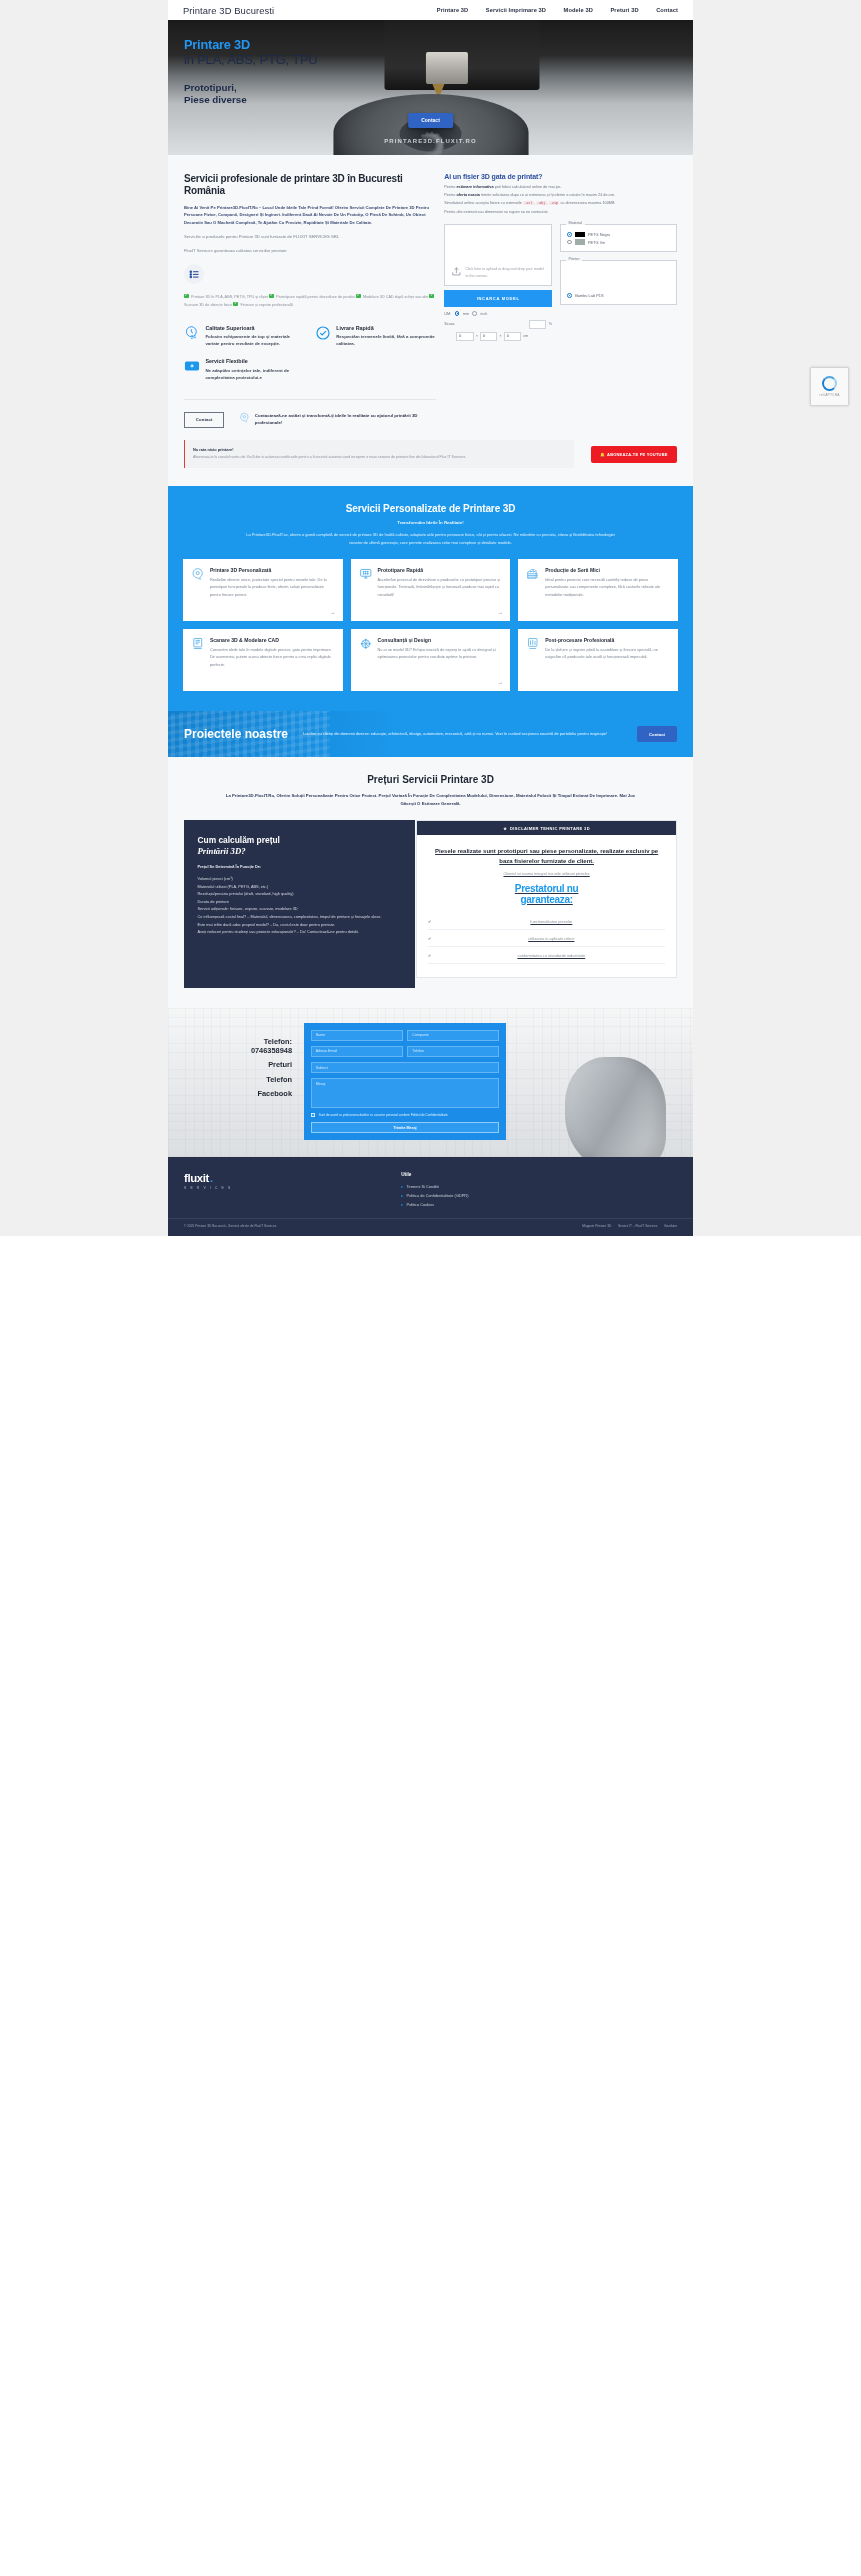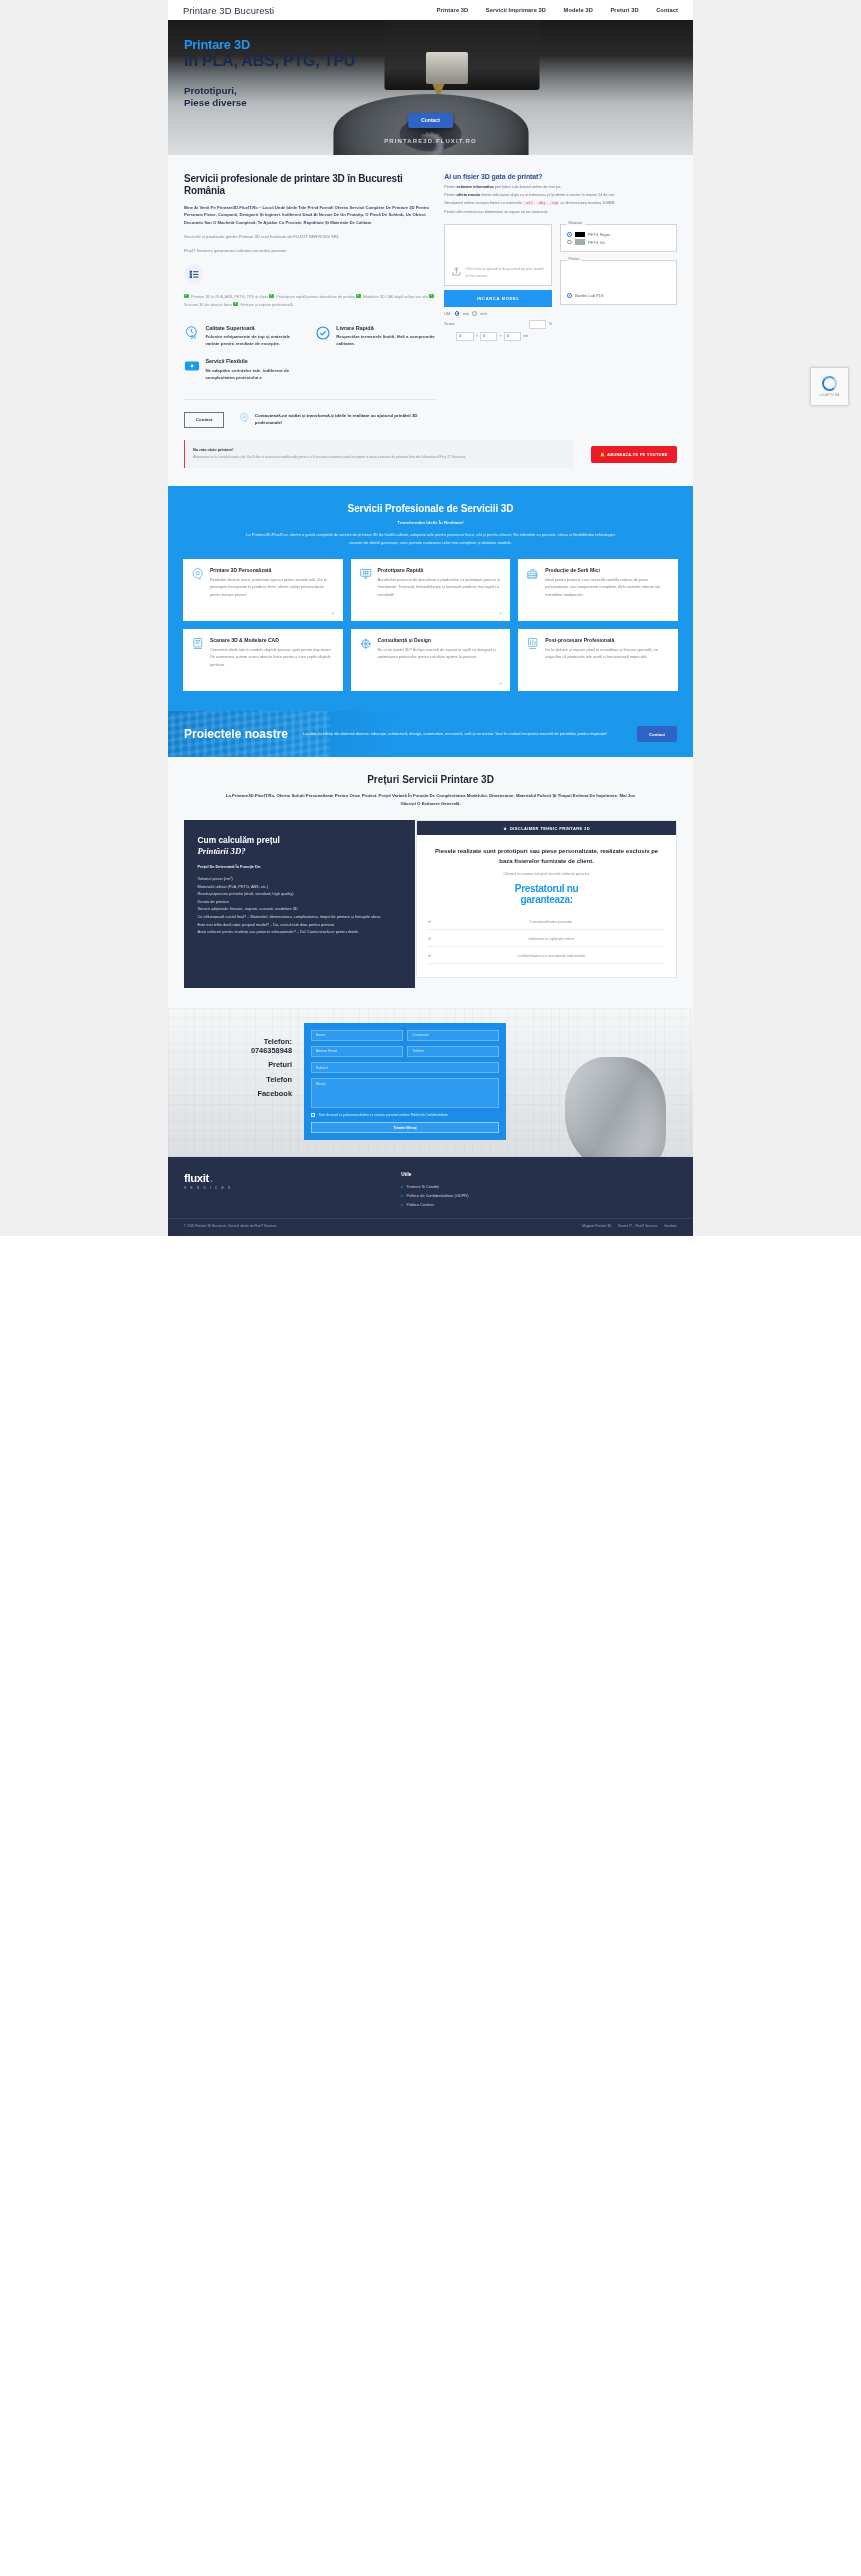--- a/index.html
+++ b/index.html
@@ -114,21 +114,21 @@
     margin:-50px 0 0 -8.7px;
     background: linear-gradient(180deg, rgba(120,126,132,.0) 38%, rgba(120,126,132,.55) 40%, rgba(120,126,132,.0) 46%);
   }
   .hero-copy {
     position: absolute; left: 16px; top: 17.5px; z-index: 5;
   }
   .hero-title-1 {
     font-size: 12.8px; font-weight: 800; color: #2196f3; letter-spacing: -0.2px; line-height: 1.05;
   }
   .hero-title-2 {
-    font-size: 16px; font-weight: 700; color: #1c2a4a; letter-spacing: -0.2px; margin-top: 0.7px;
+    font-size: 13px; font-weight: 400; color: #1c2a4a; letter-spacing: -0.2px; margin-top: 0.7px;
   }
   .hero-sub {
     margin-top: 15px; font-size: 9.8px; font-weight: 700; color: #1c2a4a; line-height: 1.25;
   }
   .hero-btn {
     position: absolute; left: 50%; transform: translateX(-50%);
     bottom: 27px; z-index: 6;
     background: #2f63c4; color: #fff; border: 0;
     padding: 4.7px 13.5px; border-radius: 2px;
     font-size: 5px; font-weight: 700; cursor: pointer;
@@ -297,21 +297,21 @@
   .proj-text { font-size: 4px; line-height: 2; color: #eaf5ff; position: relative; z-index:2; flex:1;}
   .btn-proj {
     background: #2f63c4; color: #fff; border: 0; padding: 5.4px 12px; border-radius: 2px;
     font-size: 4.3px; font-weight: 700; cursor: pointer; position: relative; z-index:2;
   }
 
   
   .sec-prices { background: #f7f8fa; padding: 17.5px 16px 20px; }
   .price-title { text-align: center; font-size: 10px; font-weight: 800; color: #1f2633; }
   .price-sub { margin: 6.7px auto 0; max-width: 417px; text-align: center; font-size: 4.3px; line-height: 1.85; color: #2c3a5e; font-weight: 600;}
-  .price-cols { margin-top: 12px; display: flex; gap: 1px; align-items: flex-start; }
+  .price-cols { margin-top: 12px; display: flex; gap: 1px; align-items: flex-start; text-decoration: underline; }
   .price-dark {
     width: 47%; background: #26304a; color: #fff; padding: 15px 13.5px 19px; min-height: 168px;
   }
   .price-dark h3 { font-size: 8.4px; font-weight: 800; line-height: 1.3; }
   .price-dark h3 em { display:block; font-family:"Liberation Serif", serif; font-style: italic; font-size: 8.7px; }
   .price-dark .lbl { margin-top: 6.7px; font-size: 3.9px; font-weight: 700; color: #e8ebf2; }
   .price-dark ul { margin-top: 6px; list-style: none; }
   .price-dark li { font-size: 3.9px; line-height: 1.95; color: #d5d9e3; }
 
   .price-light { width: 53%; background: #fff; border: 0.7px solid #e3e6eb; }
@@ -624,21 +624,21 @@
         <h5>Nu rata nicio printare!</h5>
         <p>Aboneaza-te la canalul nostru de YouTube si activeaza notificarile pentru a fi anuntat automat cand incepem o noua sesiune de printare live din laboratorul Flux IT Services.</p>
       </div>
       <button class="btn-yt">
         <span>🔔</span>
         <span>ABONEAZA-TE PE YOUTUBE</span>
       </button>
     </section>
 
     <section class="sec-blue">
-      <h2 class="blue-title">Servicii Profesionale de Serviciii 3D</h2>
+      <h2 class="blue-title">Servicii Personalizate de Printare 3D</h2>
       <div class="blue-sub">Transformăm Ideile În Realitate!</div>
       <p class="blue-text">La Printare3D.FluxIT.ro, oferim o gamă completă de servicii de printare 3D de înaltă calitate, adaptate atât pentru persoane fizice, cât și pentru afaceri. Ne mândrim cu precizia, viteza și flexibilitatea tehnologiei noastre de ultimă generație, care permite realizarea celor mai complexe și detaliate modele.</p>
 
       <div class="cards-grid">
 
         <div class="card">
           <div class="c-ico">
             <svg viewBox="0 0 24 24" fill="none" stroke="#4aa8e8" stroke-width="1.3">
               <path d="M12 2.8a8.4 8.4 0 0 0-8.4 8.4c0 4.5 3.7 8.2 8.2 8.3l4.8 2.4-.9-3.3A8.4 8.4 0 0 0 12 2.8z"></path>
               <circle cx="12" cy="10.8" r="2.8"></circle>

